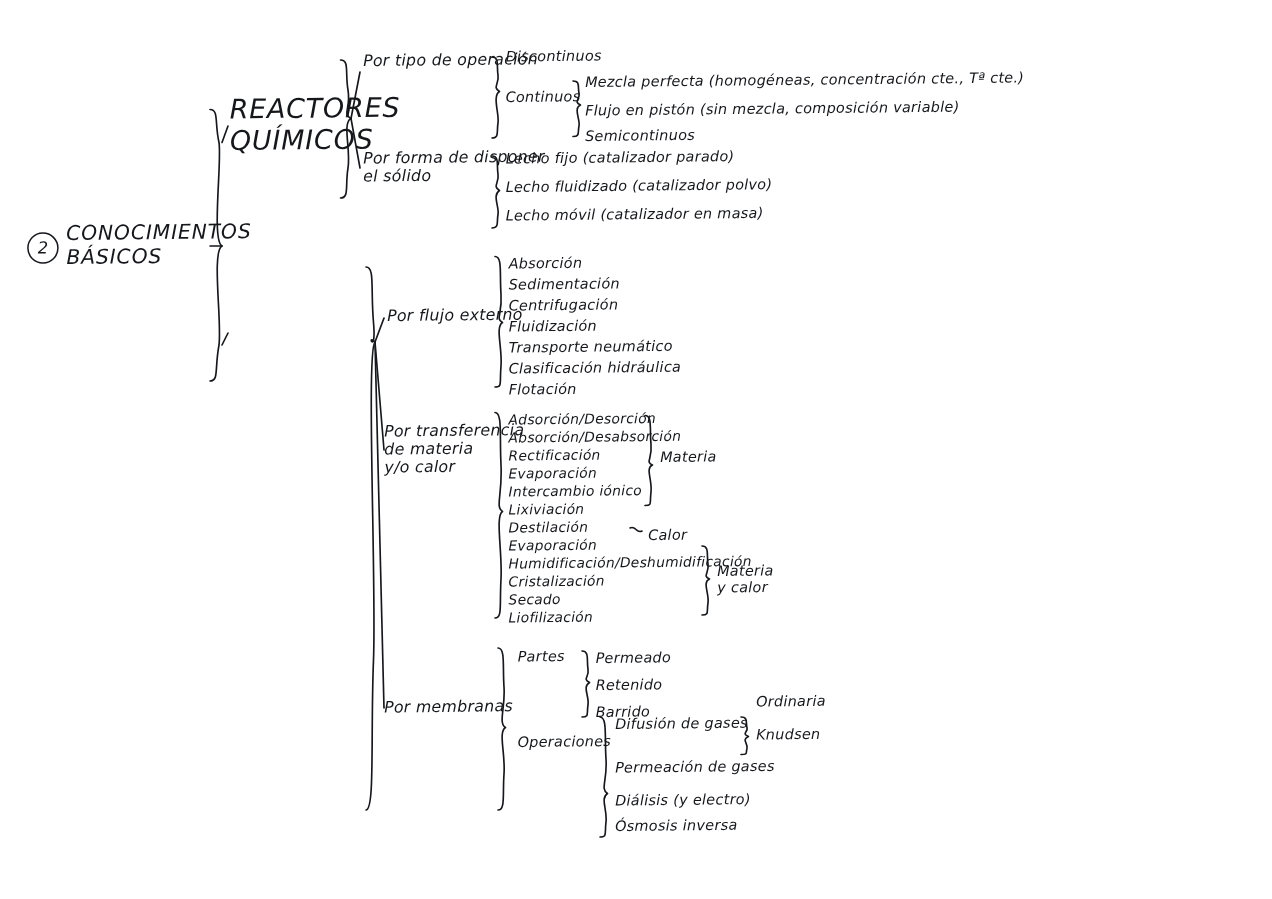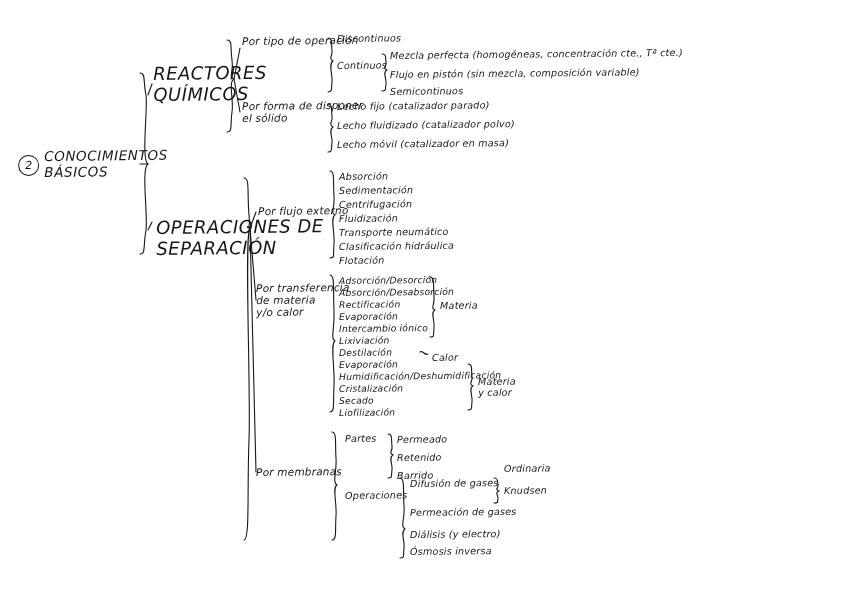--- a/index.html
+++ b/index.html
@@ -140,22 +140,20 @@
   <div class="node hw t-l3" style="left:390px; top:50px;">Mezcla perfecta (homogéneas, concentración cte., Tª cte.)</div>
   <div class="node hw t-l3" style="left:390px; top:69px;">Flujo en pistón (sin mezcla, composición variable)</div>
   <div class="node hw t-l3" style="left:390px; top:86px;">Semicontinuos</div>
 
   <div class="node hw t-l2" style="left:242px; top:100px;">Por forma de disponer
 el sólido</div>
   <div class="node hw t-l3" style="left:337px; top:101px;">Lecho fijo (catalizador parado)</div>
   <div class="node hw t-l3" style="left:337px; top:120px;">Lecho fluidizado (catalizador polvo)</div>
   <div class="node hw t-l3" style="left:337px; top:139px;">Lecho móvil (catalizador en masa)</div>
 
-  <div class="node hw t-l1" style="left:156px; top:218px;">OPERACIONES DE
-SEPARACIÓN</div>
 
   <div class="node hw t-l2" style="left:258px; top:205px;">Por flujo externo</div>
   <div class="node hw t-l3" style="left:339px; top:171px;">Absorción</div>
   <div class="node hw t-l3" style="left:339px; top:185px;font-style:italic;">Sedimentación</div>
   <div class="node hw t-l3" style="left:339px; top:199px;">Centrifugación</div>
   <div class="node hw t-l3" style="left:339px; top:213px;">Fluidización</div>
   <div class="node hw t-l3" style="left:339px; top:227px;">Transporte neumático</div>
   <div class="node hw t-l3" style="left:339px; top:241px;">Clasificación hidráulica</div>
   <div class="node hw t-l3" style="left:339px; top:255px;">Flotación</div>
 

